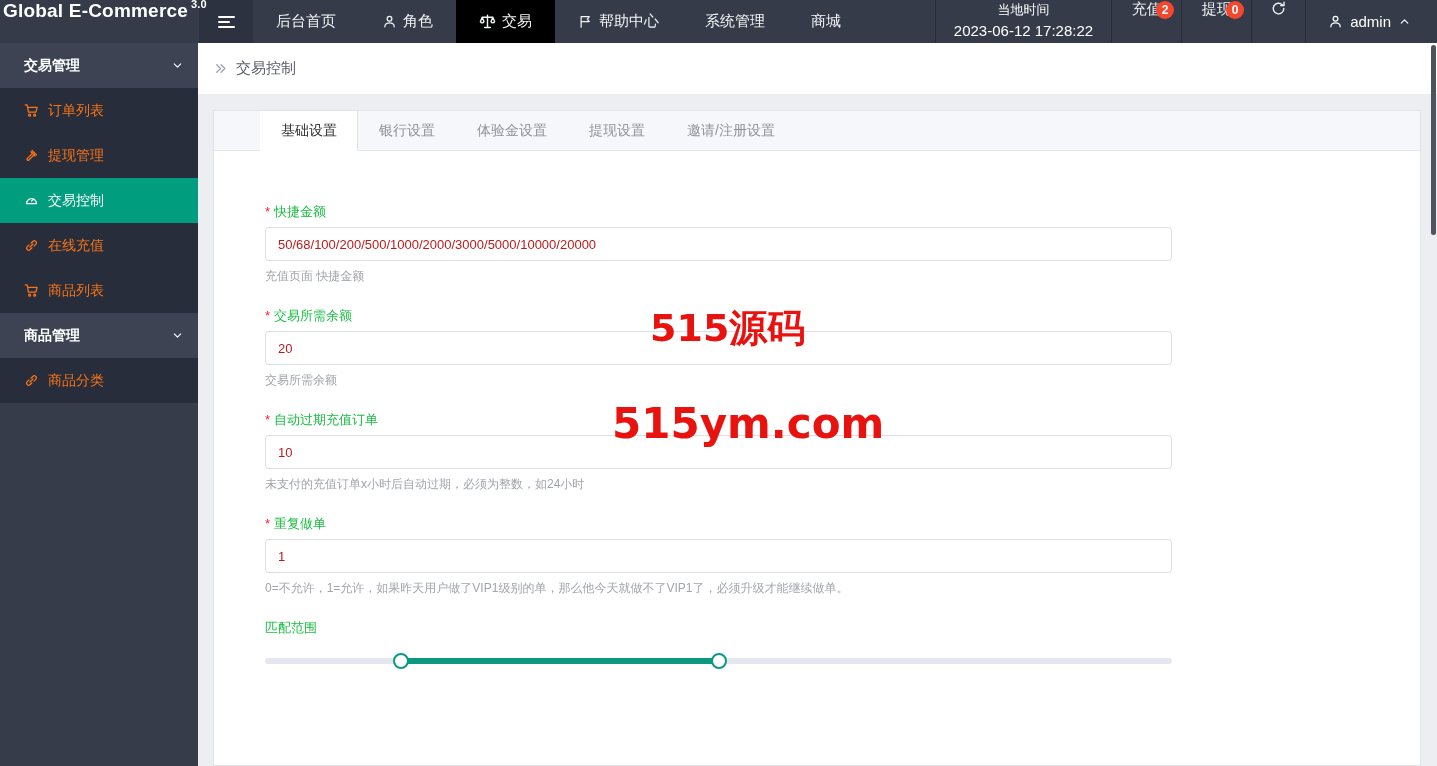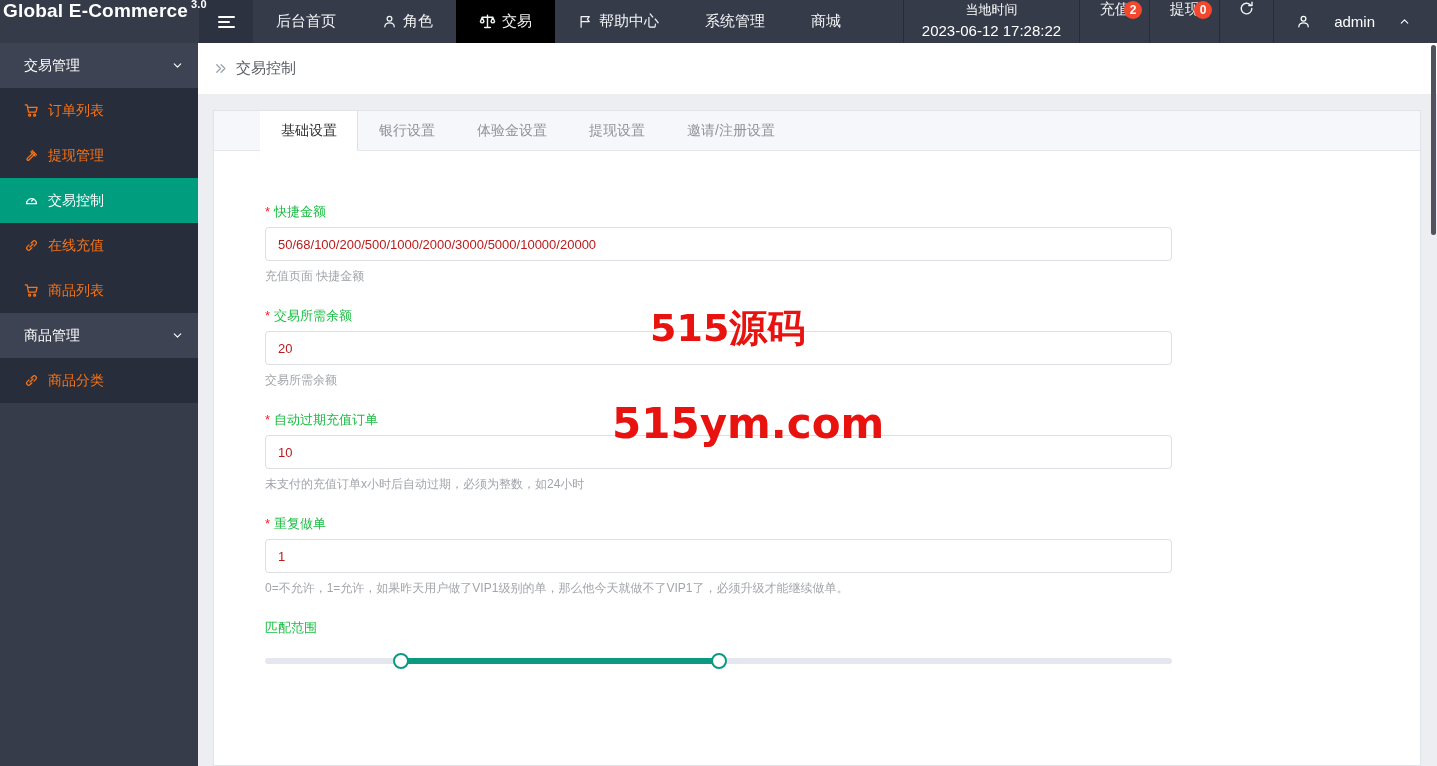--- a/index.html
+++ b/index.html
@@ -45,29 +45,29 @@
   .hdr-btn {
     position:relative; display:flex; align-items:flex-start; justify-content:center;
     width:70px; font-size:15px; cursor:pointer; color:#f2f3f5;
   }
   .badge {
     position:absolute; top:1px; right:7px; min-width:18px; height:18px; border-radius:9px;
     background:#f5472e; color:#fff; font-size:12px; line-height:18px; text-align:center;
     padding:0 4px; font-weight:bold;
   }
   .refresh-btn { width:54px; }
-  .user-block { display:flex; align-items:center; gap:23px; padding:0 26px 0 22px; cursor:pointer; font-size:15px; }
+  .user-block { display:flex; align-items:center; gap:7px; padding:0 26px 0 22px; cursor:pointer; font-size:15px; }
 
   
   .sidebar {
     position:absolute; top:43px; left:0; width:198px; height:723px;
     background:#373c4a; z-index:20;
   }
   .side-row { height:45px; display:flex; align-items:center; cursor:pointer; font-size:14px; }
-  .side-group { background:#3d4352; color:#fff; padding:0 14px 0 24px; justify-content:space-between; }
+  .side-group { background:#3d4352; color:#fff; padding:0 14px 0 24px; justify-content:space-between;font-weight:bold; }
   .side-item  { background:#272d3a; color:#f97316; padding-left:24px; gap:9px; }
   .side-item.active { background:#009e7f; color:#fff; }
   .side-item svg { flex:0 0 auto; }
 
   
   .crumb-bar {
     position:absolute; top:43px; left:198px; width:1239px; height:51px;
     background:#fff; display:flex; align-items:center; padding-left:15px; gap:8px; z-index:10;
   }
   .crumb-title { font-size:15px; color:#5a5e66; }

